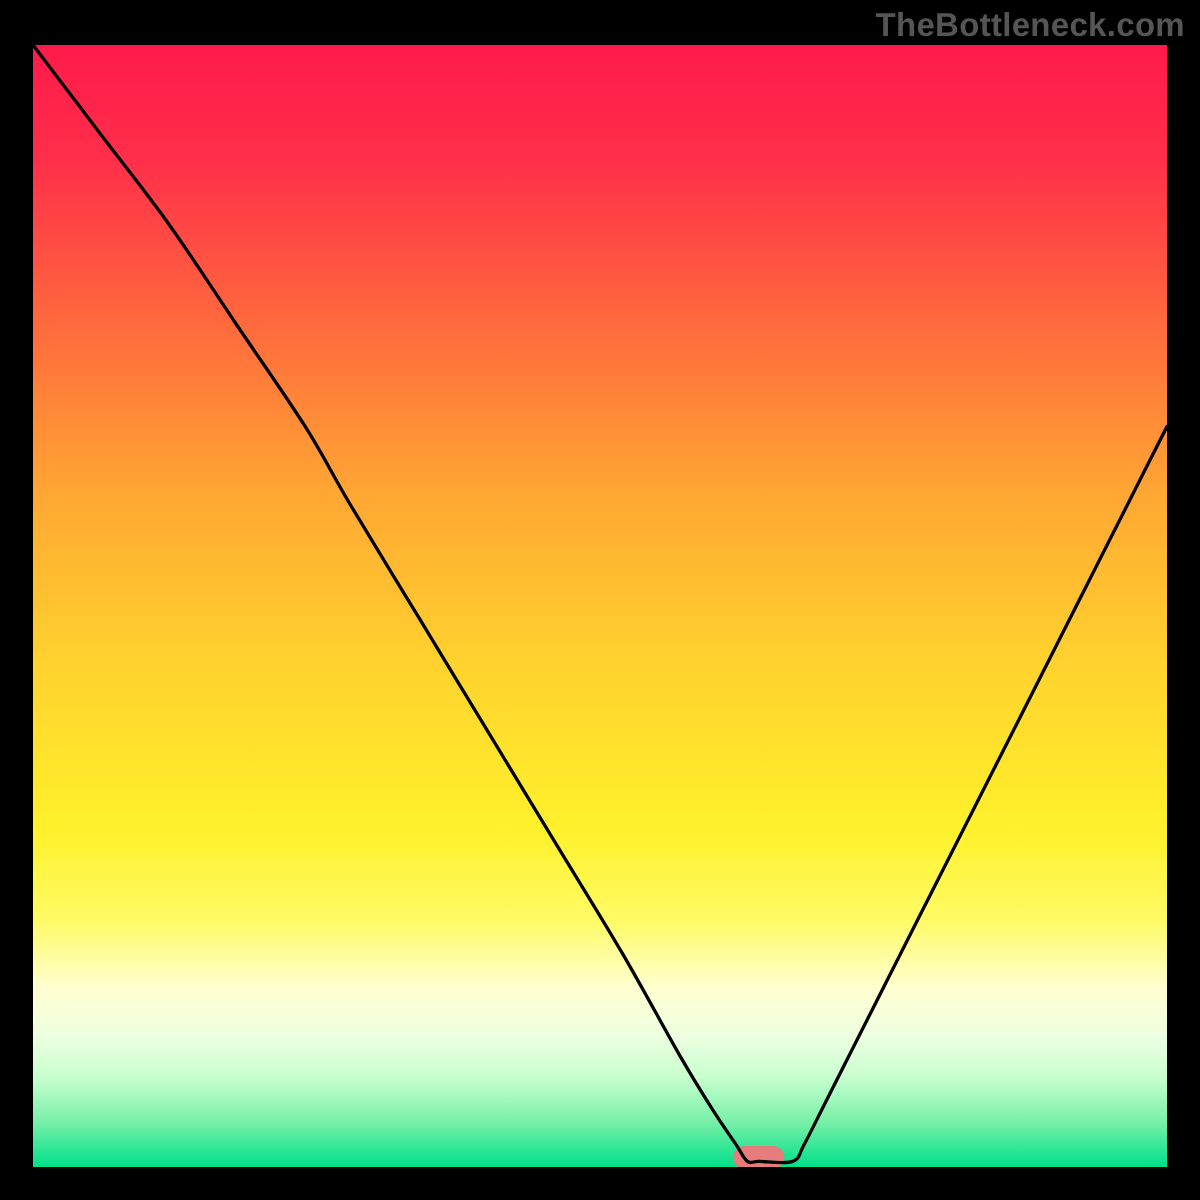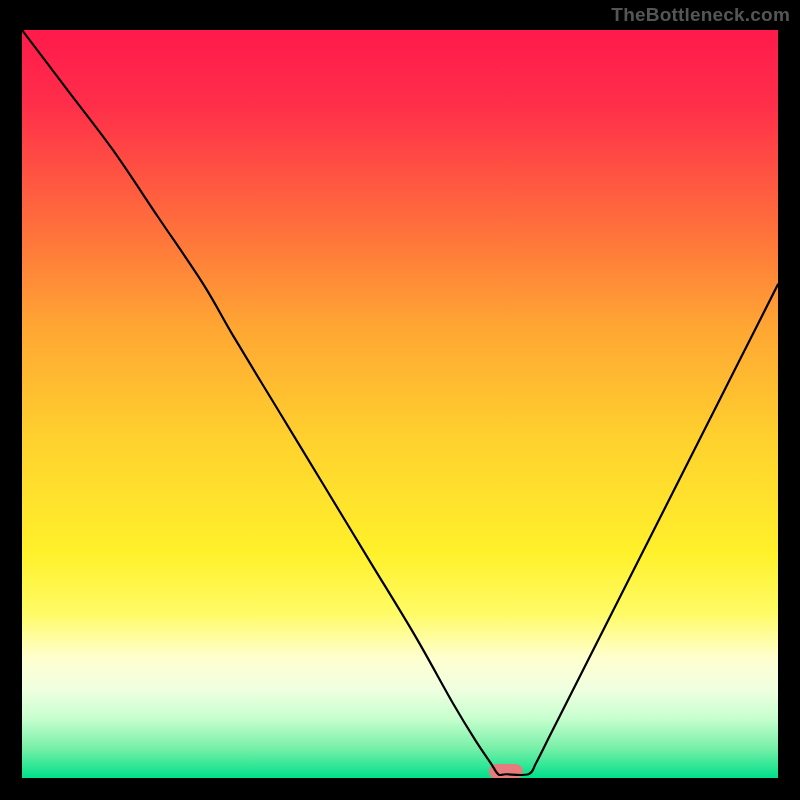--- a/index.html
+++ b/index.html
@@ -15,21 +15,21 @@
     position: relative;
     width: 800px;
     height: 800px;
     background: #000;
   }
   .watermark {
     position: absolute;
     top: 4px;
     right: 10px;
     color: #555;
-    font-size: 19px;
+    font-size: 22px;
     font-weight: 600;
     letter-spacing: 0.2px;
     z-index: 20;
     user-select: none;
   }
   .plot-outer {
     position: absolute;
     left: 22px;
     top: 30px;
     width: 756px;

